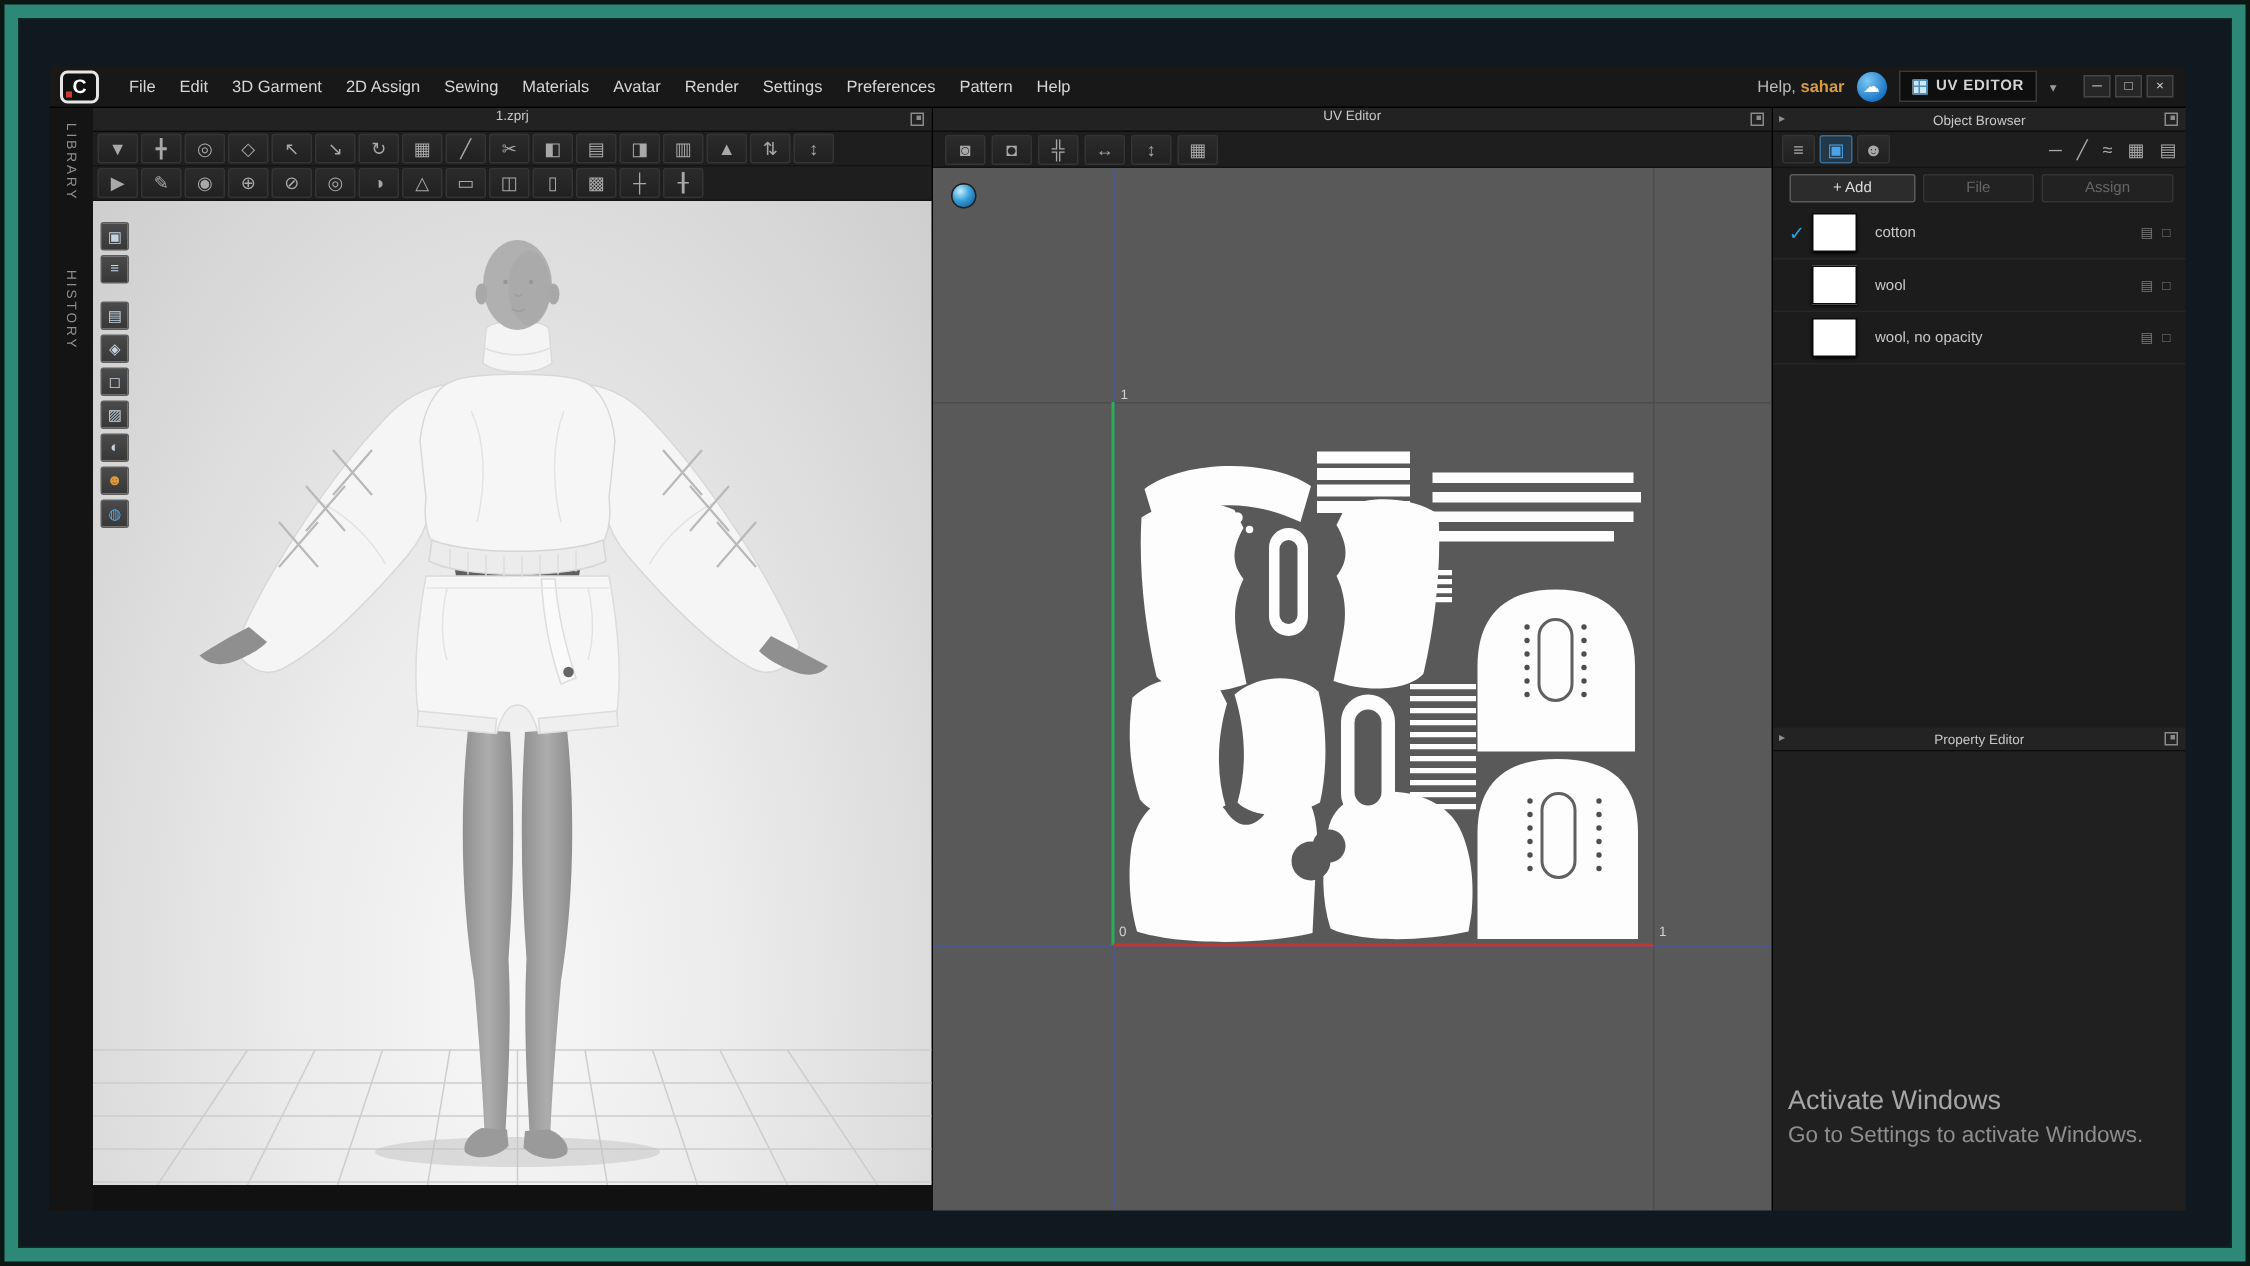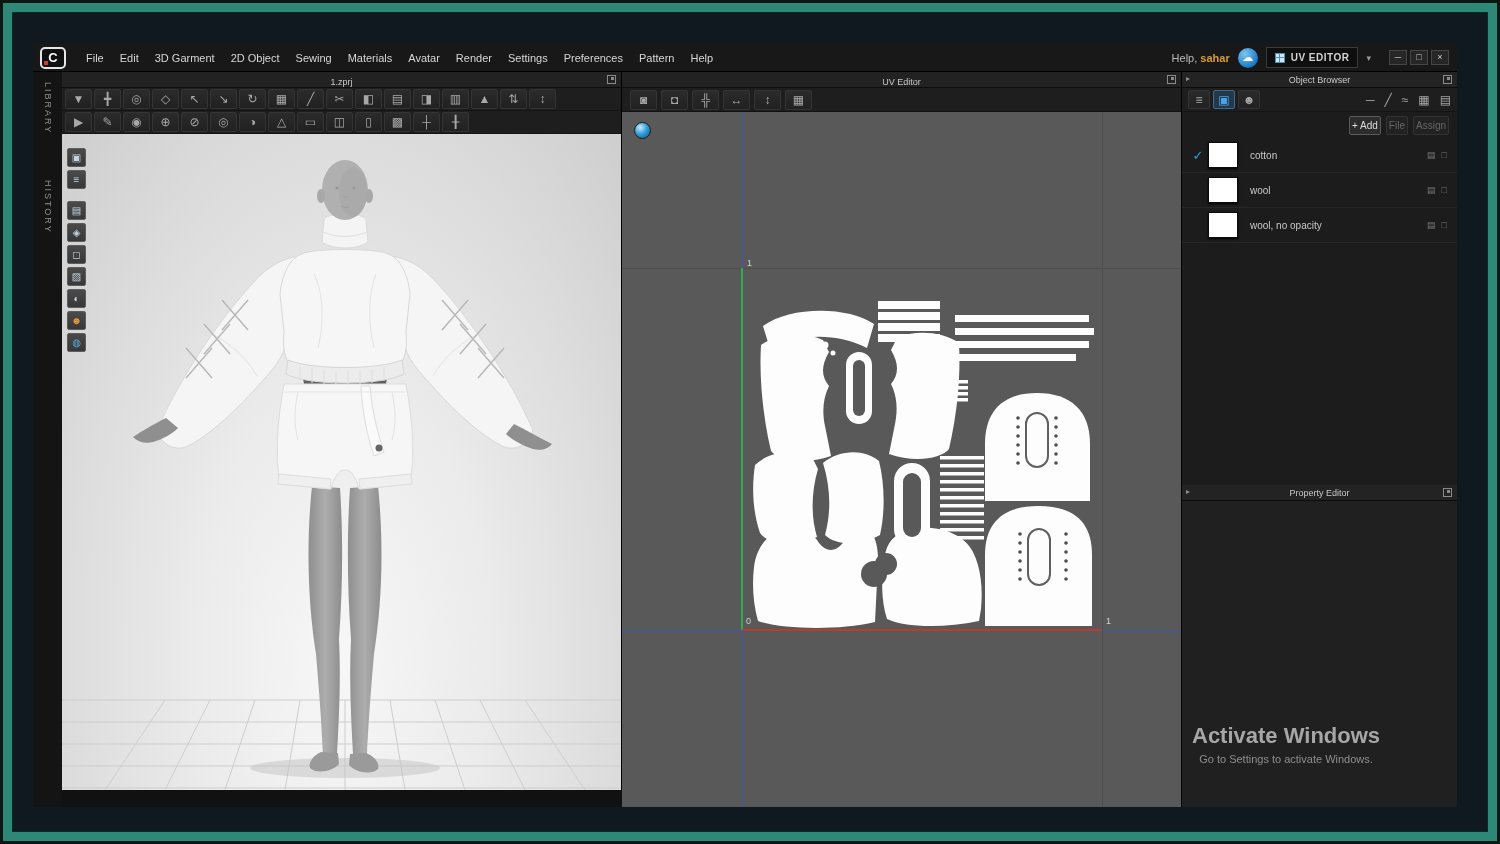--- a/index.html
+++ b/index.html
@@ -39,21 +39,21 @@
   
   .left-rail { position:absolute; left:0; top:28px; width:29px; bottom:0; background:#141414; }
   .rail-tab { position:absolute; left:50%; transform:translateX(-50%); writing-mode:vertical-rl;
               color:#909090; font-size:9px; letter-spacing:2px; }
   .rail-tab.t0 { top:10px; } .rail-tab.t1 { top:108px; }
 
   
   .panel-3d { position:absolute; left:29px; top:28px; width:560px; height:718px; background:#191919;
               display:flex; flex-direction:column; border-right:1px solid #000; }
   .panel-header { height:16px; background:#222; color:#c9c9c9; font-size:9px; display:flex;
-                  align-items:flex-end; justify-content:center; position:relative; border-bottom:1px solid #0c0c0c; flex:none; }
+                  align-items:flex-start; justify-content:center; position:relative; border-bottom:1px solid #0c0c0c; flex:none; }
   .popout { position:absolute; right:5px; top:3px; width:9px; height:9px; border:1px solid #8a8a8a; }
   .popout::before { content:""; position:absolute; right:1px; top:1px; width:3px; height:3px; background:#8a8a8a; }
   .toolbar3d { background:#1e1e1e; height:23px; display:flex; align-items:center; gap:2px;
                padding:0 3px; flex:none; border-bottom:1px solid #141414; }
   .tbi { width:27px; height:20px; display:flex; align-items:center; justify-content:center;
          color:#a8a8a8; font-size:12px; background:linear-gradient(#2b2b2b,#212121);
          border:1px solid #343434; border-radius:2px; }
   .viewport { flex:1; position:relative; overflow:hidden;
               background:radial-gradient(ellipse at 50% 80%, #f7f7f7 0%, #ebebeb 38%, #dadada 75%, #cecece 100%); }
   .vicon-col { position:absolute; left:5px; top:14px; display:flex; flex-direction:column; gap:3px; }
@@ -96,54 +96,54 @@
   .rp-icons { height:24px; display:flex; align-items:center; padding:0 6px; gap:3px; background:#1e1e1e;
               border-bottom:1px solid #141414; }
   .rpi { width:22px; height:19px; display:flex; align-items:center; justify-content:center;
          color:#a8a8a8; font-size:12px; background:linear-gradient(#2b2b2b,#212121);
          border:1px solid #343434; border-radius:2px; }
   .rpi.sel { color:#4aa3e8; background:#23394a; border-color:#3c6a8f; }
   .rpi-right { margin-left:auto; display:flex; gap:10px; }
   .rpi-right .rpi { background:none; border:none; width:auto; }
   .rp-buttons { height:26px; display:flex; align-items:center; justify-content:flex-end; gap:5px;
                 padding-right:8px; background:#1c1c1c; }
-  .btn { font-size:10px; padding:3px 2px; border-radius:2px; border:1px solid #333; background:#222;
+  .btn { font-size:10px; padding:3px 28px; border-radius:2px; border:1px solid #333; background:#222;
          color:#666; font-family:"Liberation Sans", sans-serif; }
   .btn.add { border-color:#5a5a5a; background:#2c2c2c; color:#ddd; }
   .mat-row { height:35px; display:flex; align-items:center; padding-left:6px; border-bottom:1px solid #262626; }
   .chk { width:20px; color:#29a0e0; font-size:13px; text-align:center; }
   .swatch { width:30px; height:26px; background:#fff; border:1px solid #0a0a0a; box-shadow:0 1px 2px #000; }
   .mat-label { color:#c8c8c8; font-size:10px; margin-left:12px;text-align:center; }
   .row-icons { margin-left:auto; padding-right:10px; display:flex; gap:6px; color:#7a7a7a; font-size:9px; }
   .pe-header { position:absolute; top:413px; left:0; right:0; }
   .pe-body { position:absolute; top:429px; left:0; right:0; bottom:0; background:#202020; }
   .activate { position:absolute; left:10px; bottom:42px; }
-  .activate .l1 { color:#a6a6a6; font-size:22px; font-weight:700; }
-  .activate .l2 { color:#8e8e8e; font-size:11px; margin-top:4px;text-align:center; }
+  .activate .l1 { color:#a6a6a6; font-size:18px; font-weight:400; }
+  .activate .l2 { color:#8e8e8e; font-size:15px; margin-top:4px;text-align:center; }
 </style>
 </head>
 <body>
 
 <div class="stage">
   <div class="teal-frame">
       <div class="inner-line"></div>
     </div>
 
   <div class="app">
 
     <div class="menubar">
       <div class="logo-box">
         <span>C</span>
         <span class="red-dot"></span>
       </div>
       <div class="menu-items">
           <span class="menu-item">File</span>
           <span class="menu-item">Edit</span>
           <span class="menu-item">3D Garment</span>
-          <span class="menu-item">2D Object</span>
+          <span class="menu-item">2D Assign</span>
           <span class="menu-item">Sewing</span>
           <span class="menu-item">Materials</span>
           <span class="menu-item">Avatar</span>
           <span class="menu-item">Render</span>
           <span class="menu-item">Settings</span>
           <span class="menu-item">Preferences</span>
           <span class="menu-item">Pattern</span>
           <span class="menu-item">Help</span>
         </div>
       <div class="mb-right">

